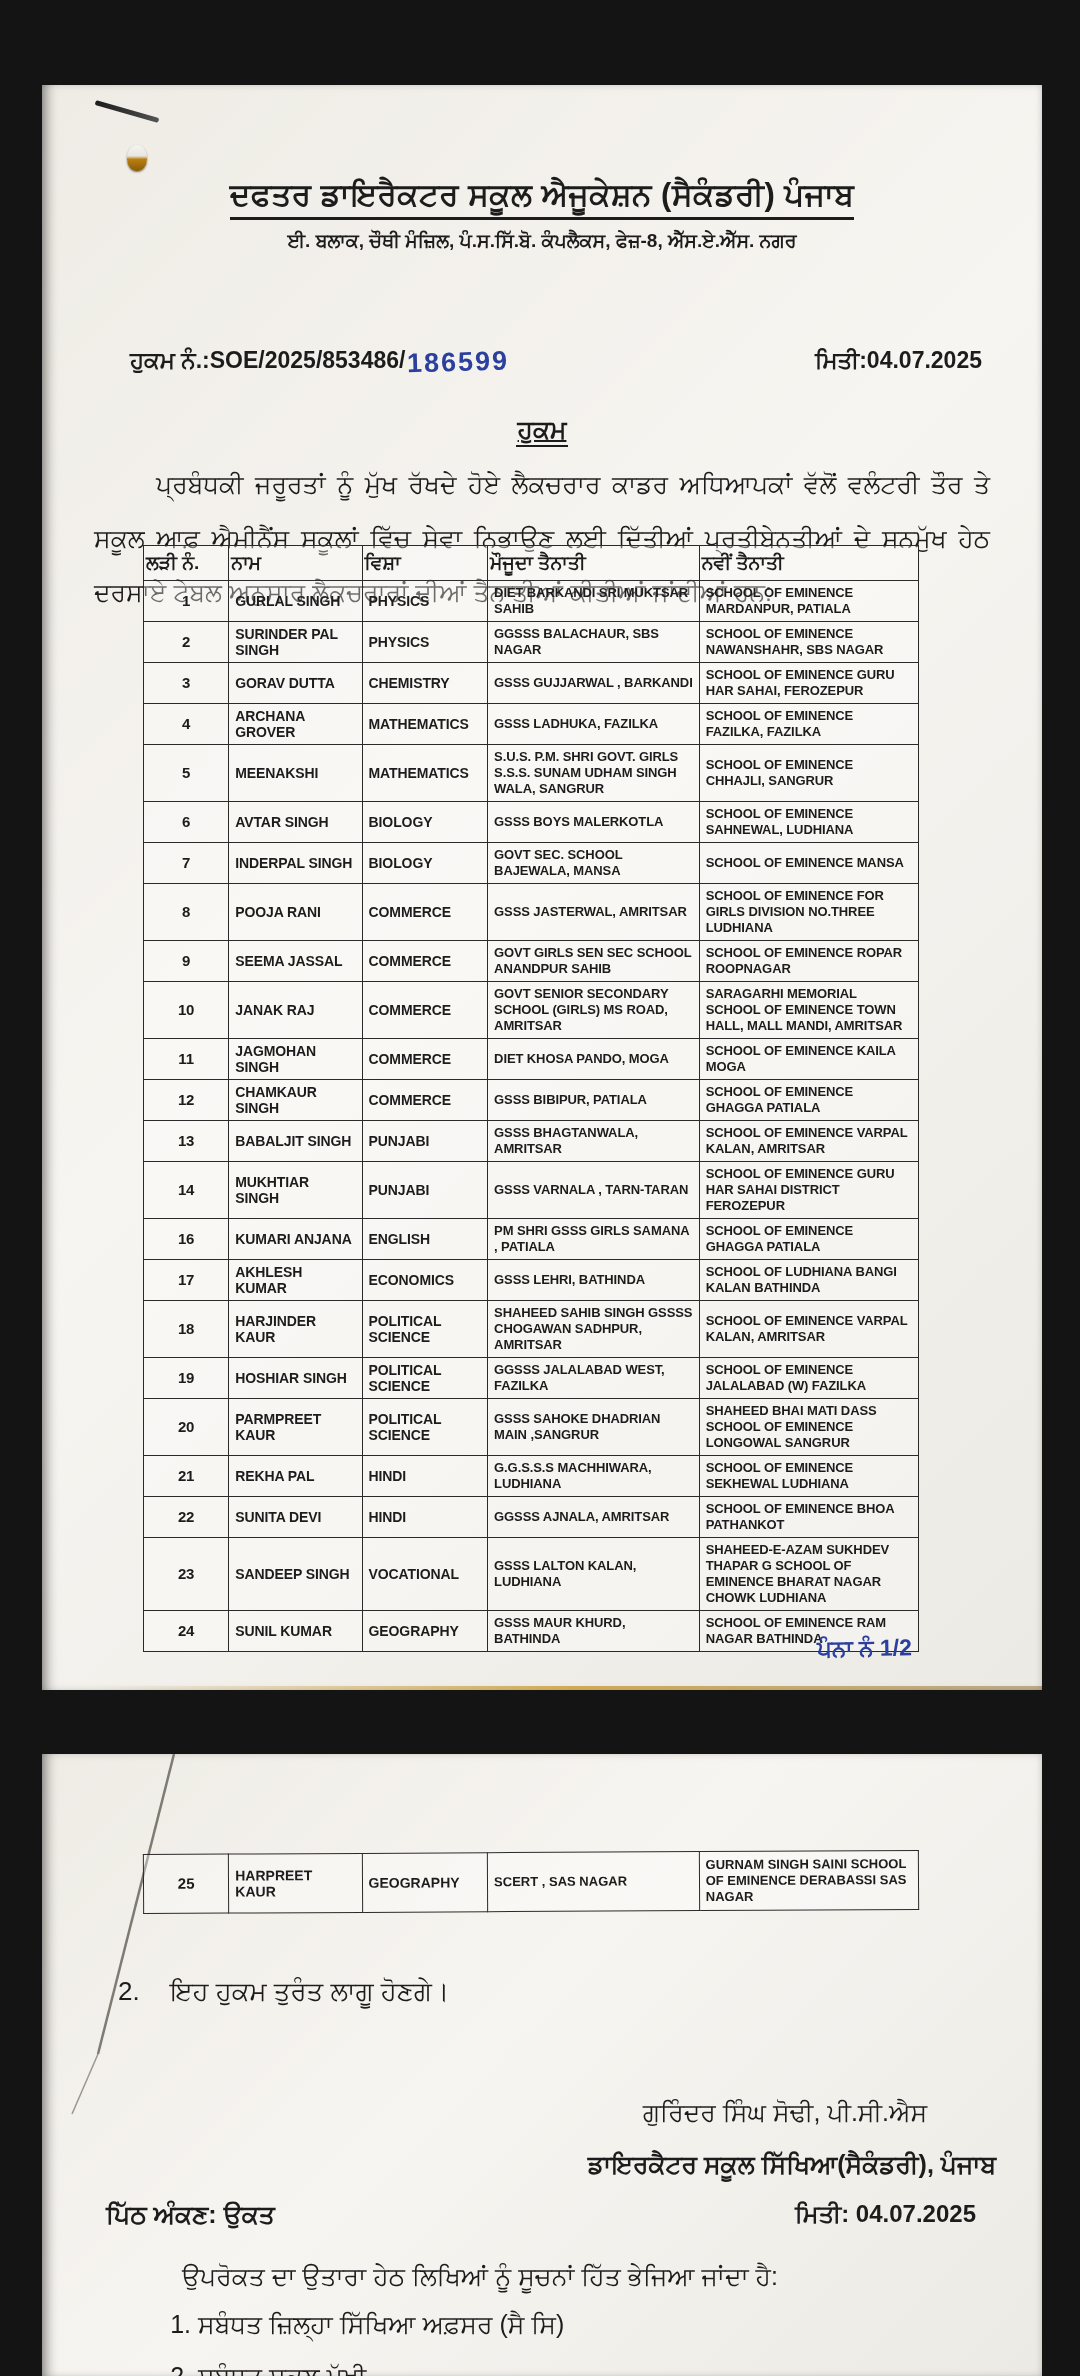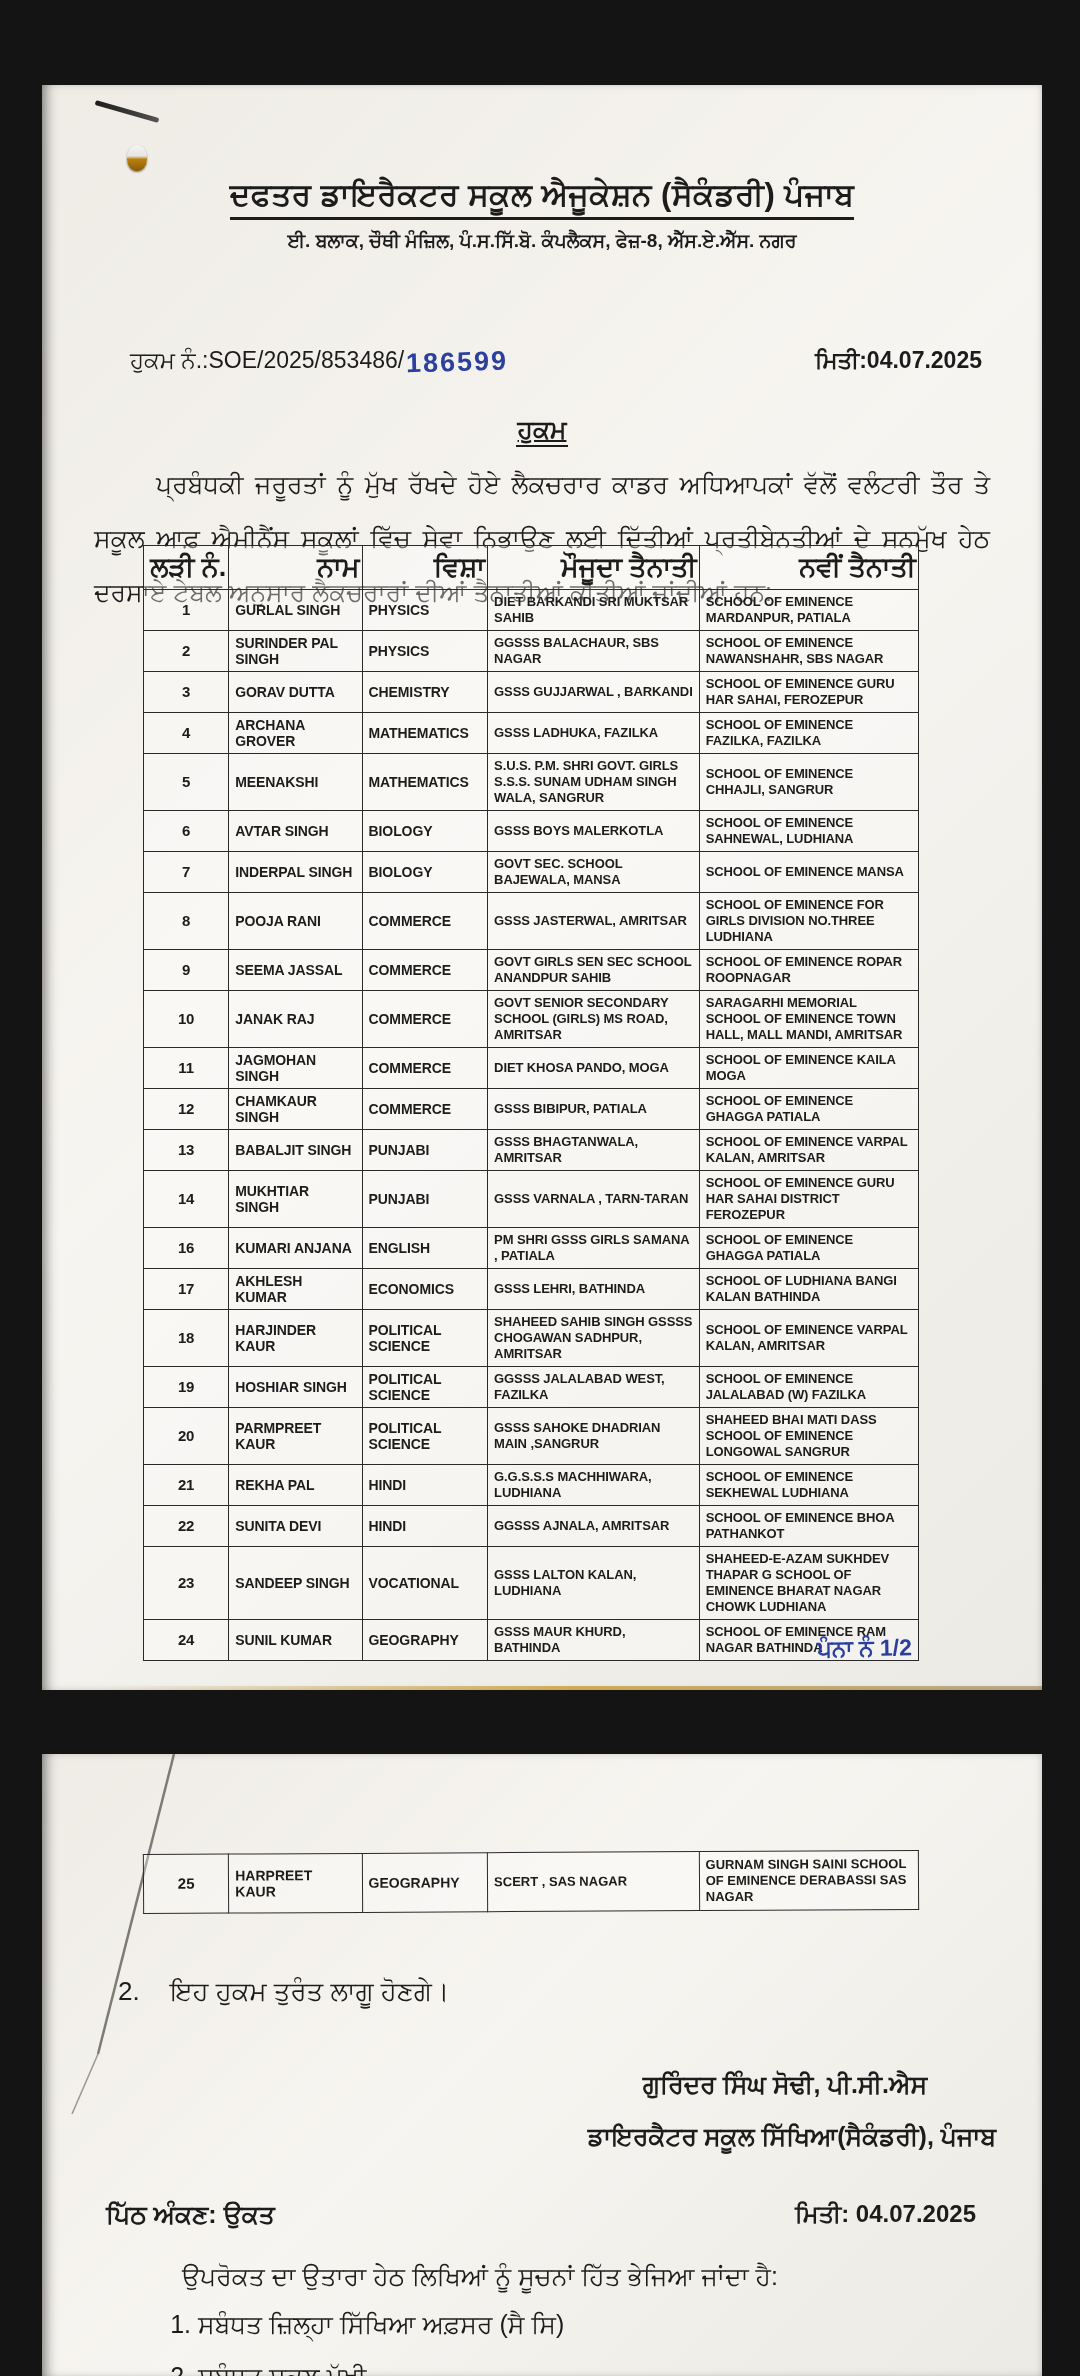--- a/index.html
+++ b/index.html
@@ -41,21 +41,21 @@
 
   .letterhead { position:absolute; top:92px; left:0; right:0; text-align:center; }
   .letterhead .title {
     display:inline-block;
     font-size:31px; font-weight:700; letter-spacing:.5px;
     border-bottom:3px solid #1c1c1c; padding-bottom:4px;
   }
   .letterhead .subtitle { margin-top:10px; font-size:19px; font-weight:700; }
 
   .order-line { position:absolute; top:262px; left:88px; right:60px; display:flex; }
-  .order-no { font-size:23px; font-weight:400; }
+  .order-no { font-size:23px; font-weight:700; }
   .order-stamp {
     font-size:27px; font-weight:600; color:#2b3f9e; letter-spacing:2px;
     transform:rotate(-1.5deg); display:inline-block; margin-left:2px;
   }
   .order-date { margin-left:auto; font-size:23px; font-weight:700;text-align:center; }
 
   .section-heading {
     position:absolute; top:330px; left:0; right:0; text-align:center;
   }
   .section-heading span {
@@ -68,21 +68,21 @@
     text-align:justify; text-indent:62px;
   }
 
   table.postings {
     position:absolute; top:460px; left:101px; width:776px;
     border-collapse:collapse; table-layout:fixed;
     background:rgba(255,255,255,.35);
   }
   table.postings th, table.postings td { border:1.6px solid #2a2a2a; }
   table.postings th {
-    font-size:27px; font-weight:700; text-align:right; padding:6px 2px;
+    font-size:19px; font-weight:700; text-align:left; padding:6px 2px;
   }
   table.postings td {
     font-size:13px; font-weight:700; line-height:16px; padding:4px 6px;
     letter-spacing:-.1px; vertical-align:middle;
   }
   table.postings td.c0 { text-align:center; font-size:15px; }
   table.postings col.w0 { width:11%; }
   table.postings col.w1 { width:17.2%; }
   table.postings col.w2 { width:16.2%; }
   table.postings col.w3 { width:27.3%; }
@@ -109,21 +109,21 @@
   table.continuation col.w0 { width:11%; }
   table.continuation col.w1 { width:17.2%; }
   table.continuation col.w2 { width:16.2%; }
   table.continuation col.w3 { width:27.3%; }
   table.continuation col.w4 { width:28.3%; }
 
   .clause2 { position:absolute; top:222px; left:76px; display:flex; font-size:26px; font-weight:500; }
   .clause2 .num { width:52px; }
 
   .sign-block { position:absolute; top:316px; right:46px; text-align:center; }
-  .sign-name { font-size:25px; font-weight:700; margin-bottom:22px; padding-right:14px; }
+  .sign-name { font-size:25px; font-weight:400; margin-bottom:22px; padding-right:14px;margin-top:28px; }
   .sign-title { font-size:25px; font-weight:700; }
 
   .endorse-line { position:absolute; top:446px; left:64px; right:66px; display:flex;gap:21px; }
   .endorse-label { font-size:25px; font-weight:700; }
   .endorse-date { margin-left:auto; font-size:24px; font-weight:700; }
 
   .copy-note { position:absolute; top:508px; left:140px; font-size:25px; font-weight:500; }
 
   ol.cc-list { position:absolute; top:556px; left:128px; font-size:25px; font-weight:500; list-style-position:outside; padding-left:28px; }
   ol.cc-list li { margin-bottom:22px; }

